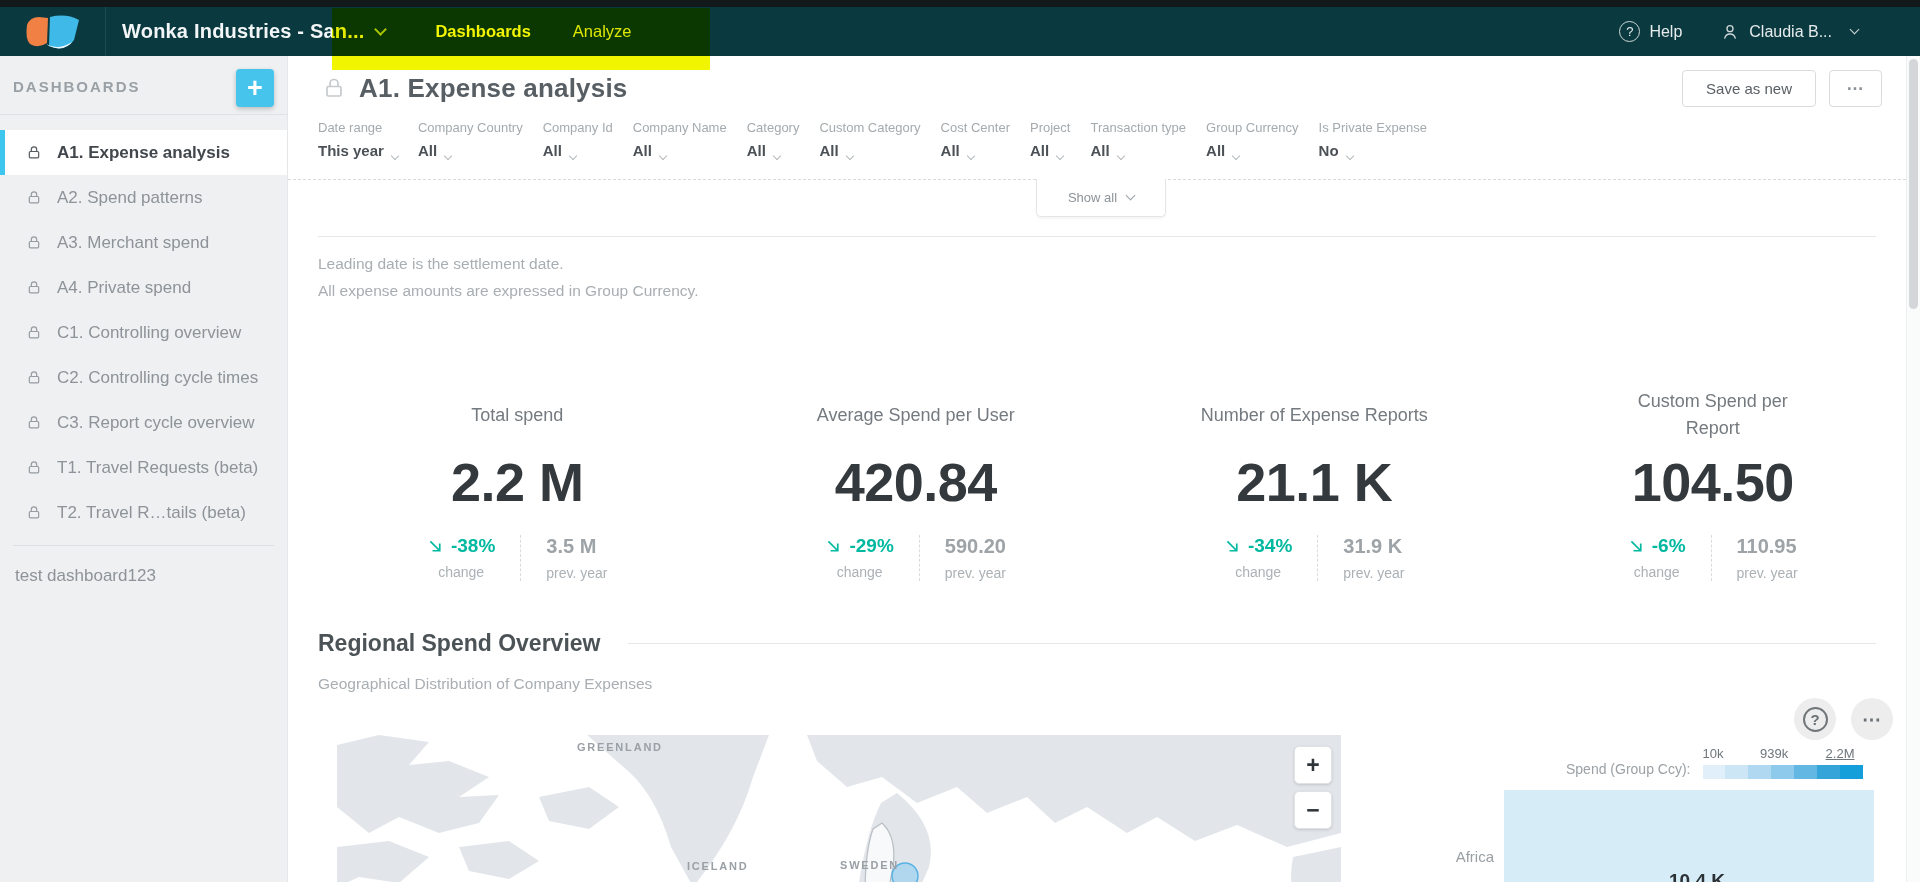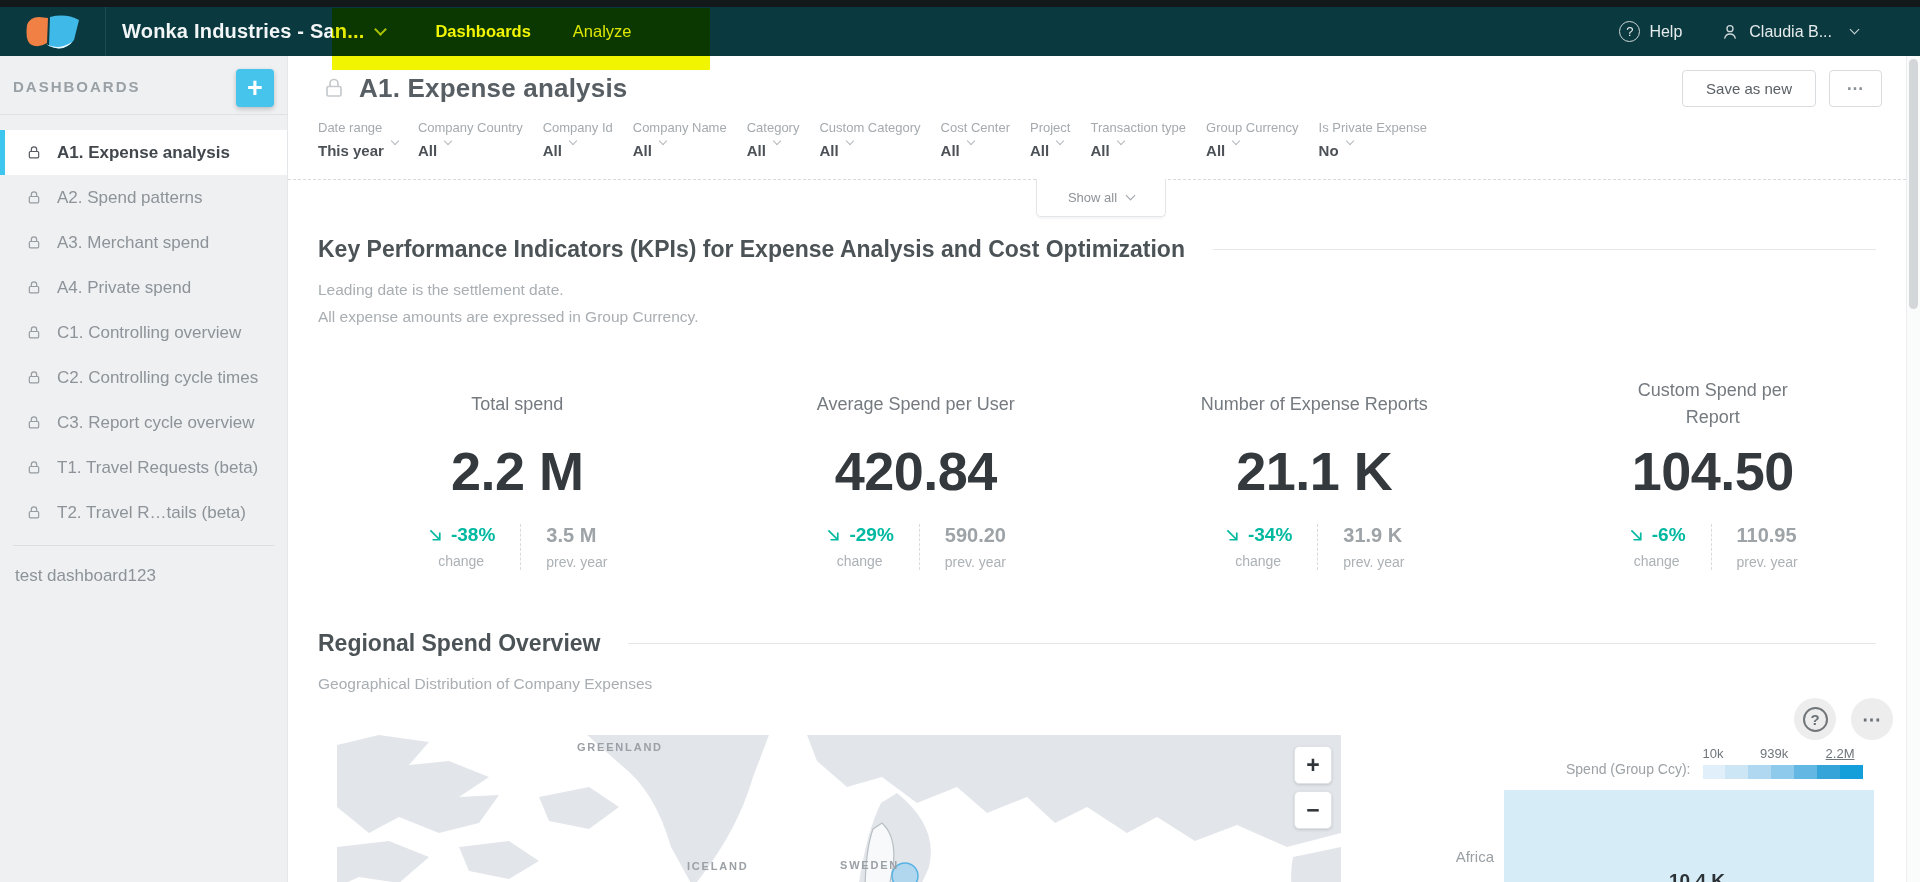--- a/index.html
+++ b/index.html
@@ -52,34 +52,34 @@
   .title-lock { color:#c6cacd; margin-right:13px; }
   .page-title { font-size:26px; font-weight:600; color:#585f64; letter-spacing:.2px; }
   .hdr-actions { margin-left:auto; display:flex; gap:13px; }
   .btn { background:#ffffff; border:1px solid #d9dcdf; border-radius:4px; height:37px; color:#5a6065; font-size:15px; font-family:inherit; cursor:pointer; }
   .btn-save { padding:8px 23px; }
   .btn-more { width:53px; font-size:17px; font-weight:bold; color:#8a9095; letter-spacing:1px; }
 
   .filter-bar { position:absolute; top:54px; left:0; right:14px; height:70px; border-bottom:1px dashed #d8dbdd; padding:10px 0 0 30px; display:flex; gap:20px; }
   .filter { cursor:pointer; }
   .f-label { font-size:13px; color:#a4aaae; margin-bottom:7px; white-space:nowrap; }
-  .f-value { font-size:15px; font-weight:bold; color:#4b5156; display:flex; align-items:flex-start; gap:8px; white-space:nowrap; }
+  .f-value { font-size:15px; font-weight:bold; color:#4b5156; display:flex; align-items:flex-end; gap:8px; white-space:nowrap; }
   .f-value .chev { border-color:#b4babd; width:6px; height:6px; }
 
   .show-all { position:absolute; top:123px; left:748px; width:130px; height:38px; background:#ffffff; border:1px solid #e3e6e8; border-top:none; border-radius:0 0 5px 5px; display:flex; align-items:center; justify-content:center; gap:10px; font-size:13px; color:#8d9398; cursor:pointer; z-index:3; box-shadow:0 2px 2px rgba(0,0,0,.04); }
 
   .section { position:absolute; left:30px; right:44px; }
   .section-kpi { top:180px; }
   .section-regional { top:574px; }
   .sec-title-row { display:flex; align-items:center; gap:28px; }
   .sec-title { font-size:23px; font-weight:bold; color:#4c5357; white-space:nowrap; }
   .sec-rule { flex:1; height:1px; background:#e5e7e9; }
   .sec-sub { margin-top:13px; font-size:15.5px; color:#a8aeb2; line-height:27px; }
 
-  .kpi-row { position:absolute; top:318px; left:30px; width:1594px; display:flex; }
+  .kpi-row { position:absolute; top:329px; left:30px; width:1594px; display:flex; }
   .kpi-card { flex:1; text-align:center; }
   .kpi-title { height:60px; display:flex; align-items:center; justify-content:center; font-size:18px; color:#747a7f; line-height:27px; max-width:260px; margin:0 auto; }
   .kpi-card.narrow .kpi-title { max-width:180px; }
   .kpi-value { margin-top:6px; font-size:54px; font-weight:bold; color:#34393d; letter-spacing:-.5px; }
   .kpi-sub { margin-top:22px; display:flex; justify-content:center; }
   .chg { padding-right:25px; text-align:center; }
   .prev { padding-left:25px; border-left:1px dashed #d8dbdd; text-align:left; }
   .chg-val { display:flex; align-items:center; justify-content:center; gap:7px; font-size:19px; font-weight:bold; color:#00b9a0; }
   .sub-label { margin-top:7px; font-size:14px; color:#abb1b5; }
   .prev-val { font-size:20px; font-weight:bold; color:#9da3a7; }
@@ -324,21 +324,20 @@
         </div>
     </div>
   </div>
   <div class="show-all">
     <span>Show all</span>
     <span class="chev"></span>
   </div>
 
   <div class="section section-kpi">
     <div class="sec-title-row">
-      <span class="sec-title">Key Performance Indicators (KPIs) for Expense Analysis and Cost Optimization</span>
       <span class="sec-rule"></span>
     </div>
     <div class="sec-sub">
       <div>Leading date is the settlement date.</div>
       <div>All expense amounts are expressed in Group Currency.</div>
     </div>
   </div>
 
   <div class="kpi-row">
     <div class="kpi-card">

